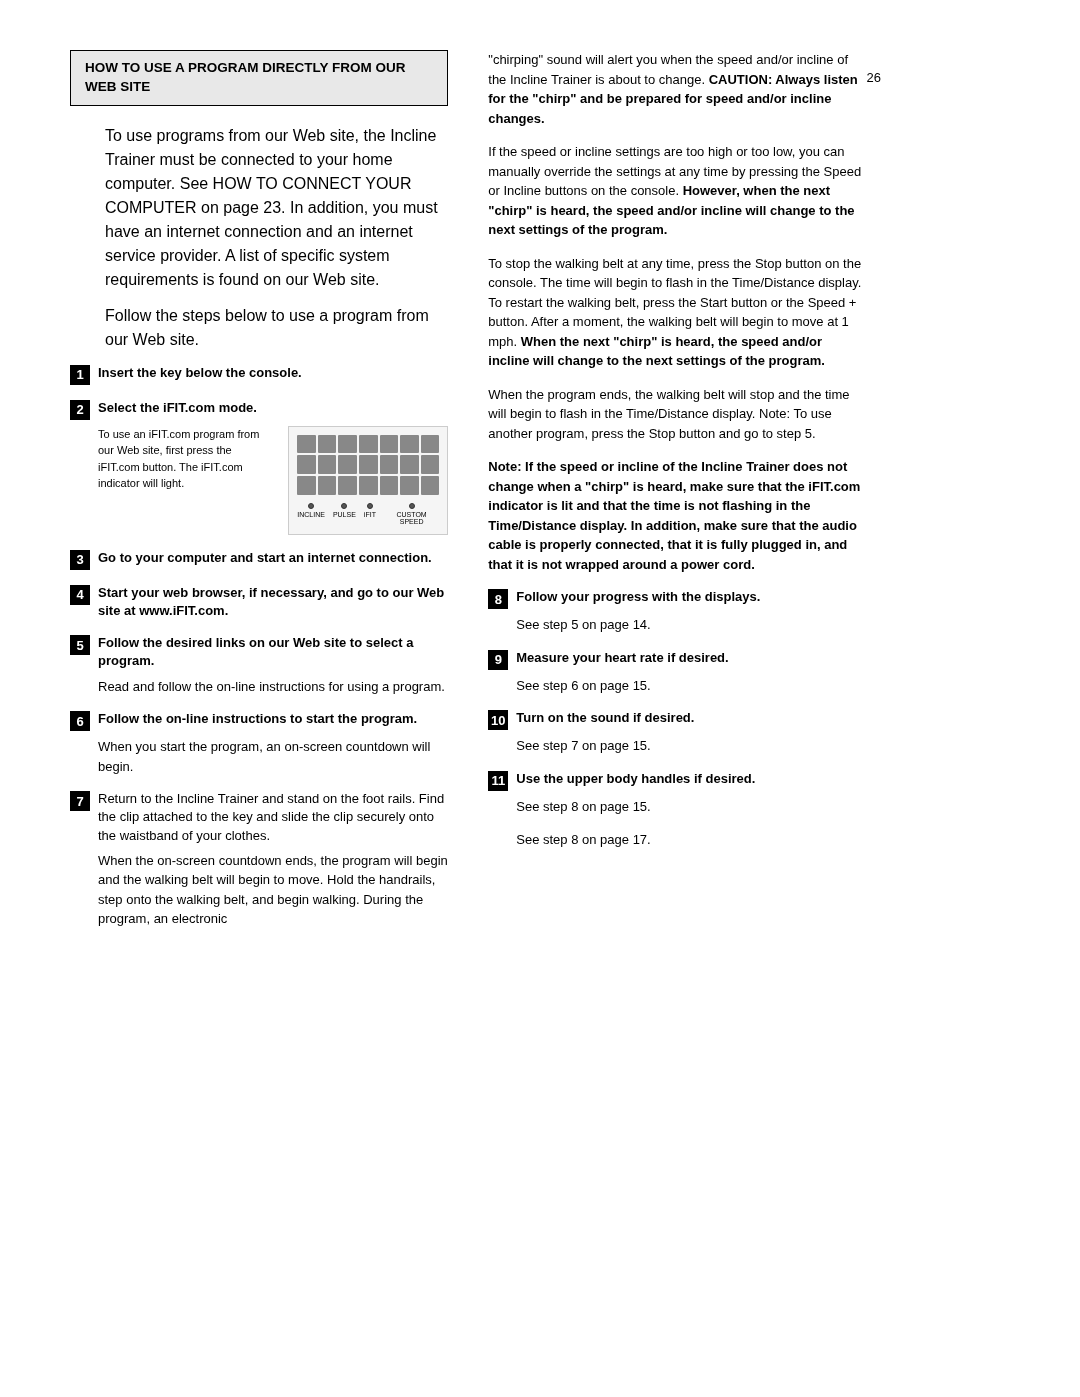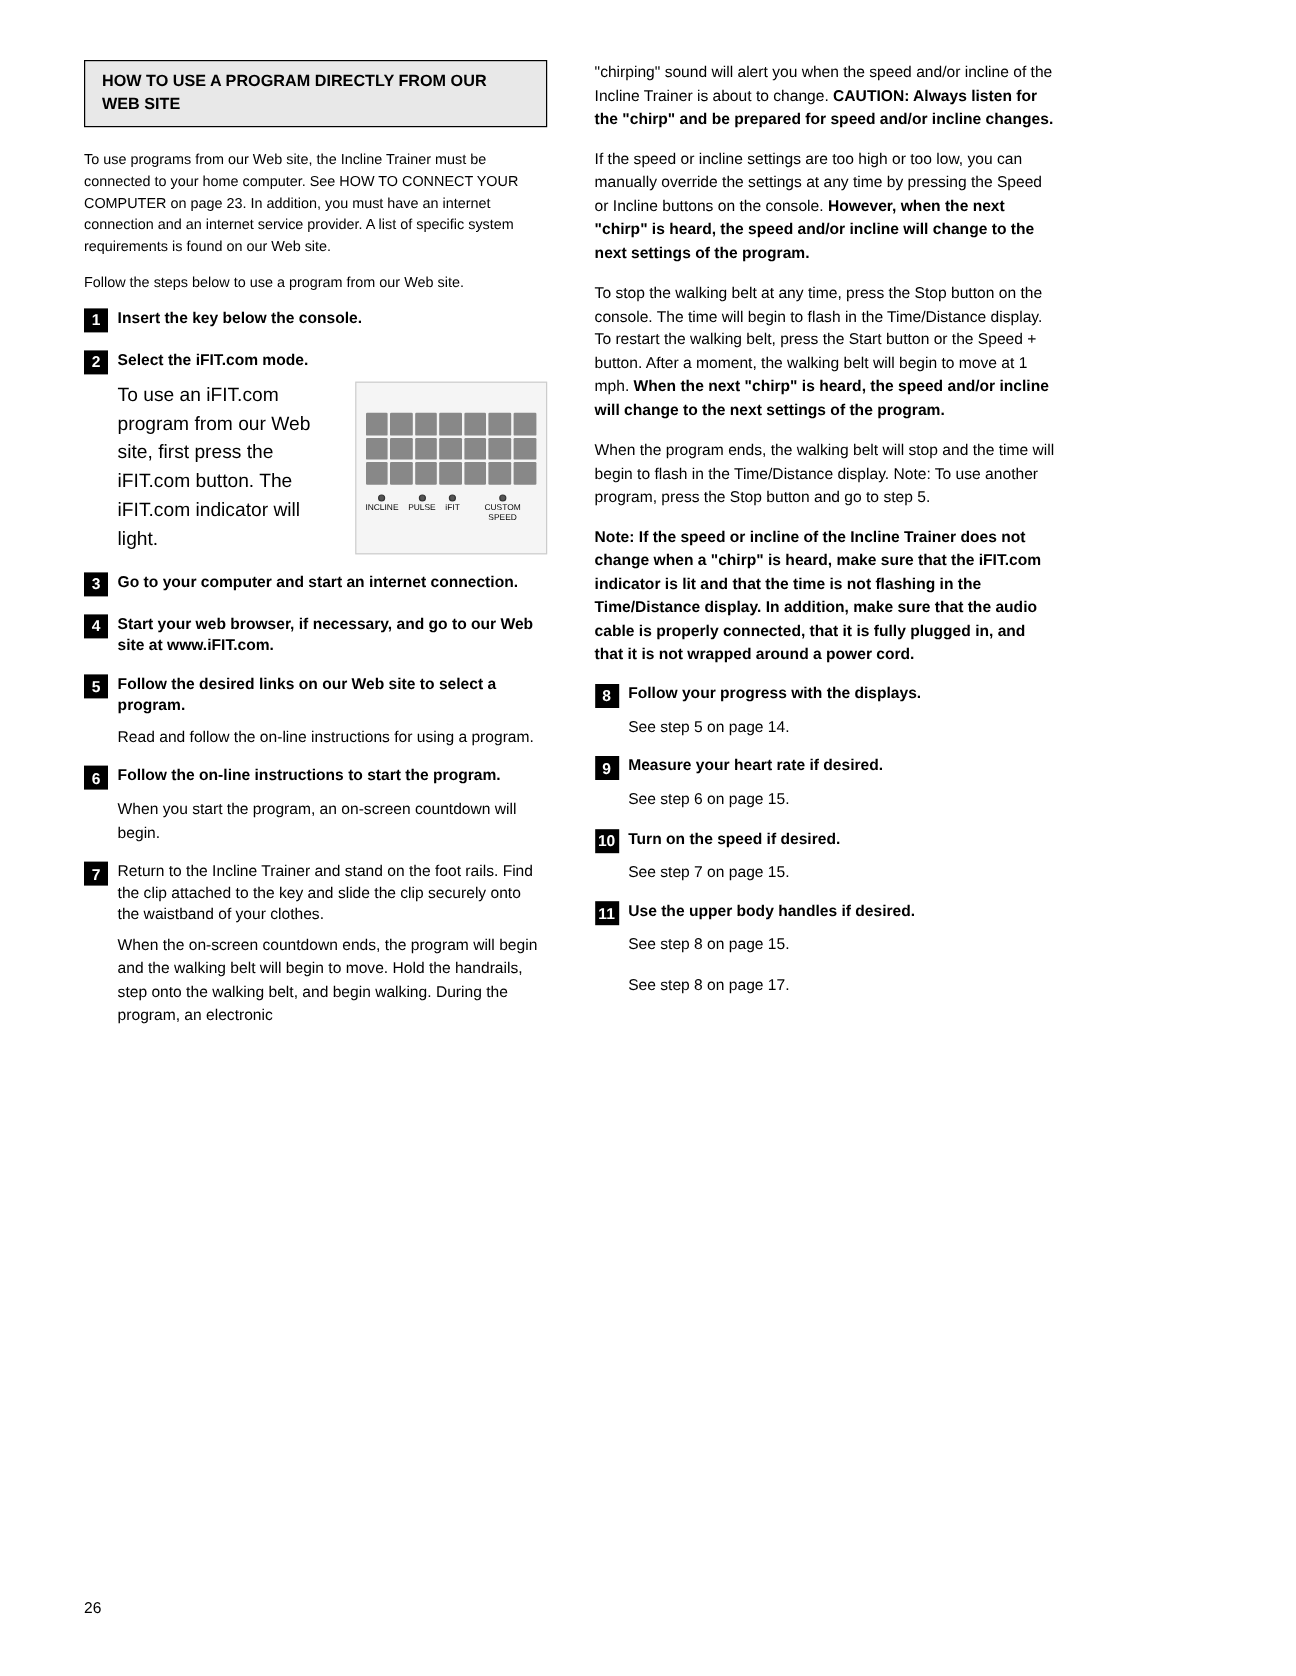--- a/index.html
+++ b/index.html
@@ -9,21 +9,21 @@
       font-size: 13px;
       color: #000;
       width: 1080px;
       min-height: 1397px;
     }
     .page {
       width: 951px;
       min-height: 1397px;
       padding: 50px 70px 50px 70px;
       display: flex;
-      flex-direction: column;
+      flex-direction: row;
     }
     .columns {
       display: flex;
       gap: 40px;
       flex: 1;
     }
     .col-left {
       flex: 1;
     }
     .col-right {
@@ -37,21 +37,22 @@
     }
     .header-box-title {
       font-weight: bold;
       font-size: 13.5px;
       text-transform: uppercase;
       line-height: 1.4;
     }
     p {
       margin-bottom: 12px;
       line-height: 1.5;
-      font-size: 12px;
+      font-size: 16px;
+      margin-left: 35px;
     }
     .step-block {
       margin-bottom: 14px;
     }
     .step-header {
       display: flex;
       align-items: flex-start;
       margin-bottom: 6px;
     }
     .step-number {
@@ -78,21 +79,21 @@
       font-size: 13px;
       line-height: 1.5;
     }
     .step-with-image {
       display: flex;
       gap: 12px;
       margin-left: 28px;
     }
     .step-text-col {
       flex: 1;
-      font-size: 16px;
+      font-size: 11px;
       line-height: 1.5;
     }
     .console-image {
       width: 160px;
       flex-shrink: 0;
       border: 1px solid #ccc;
       background: #f5f5f5;
       display: flex;
       flex-direction: column;
       align-items: center;
@@ -302,21 +303,21 @@
         <div class="step-header">
           <div class="step-number">9</div>
           <div class="step-title">Measure your heart rate if desired.</div>
         </div>
         <div class="step-body">See step 6 on page 15.</div>
       </div>
 
       <div class="step-block">
         <div class="step-header">
           <div class="step-number">10</div>
-          <div class="step-title">Turn on the speed if desired.</div>
+          <div class="step-title">Turn on the sound if desired.</div>
         </div>
         <div class="step-body">See step 7 on page 15.</div>
       </div>
 
       <div class="step-block">
         <div class="step-header">
           <div class="step-number">11</div>
           <div class="step-title">Use the upper body handles if desired.</div>
         </div>
         <div class="step-body">See step 8 on page 15.</div>

